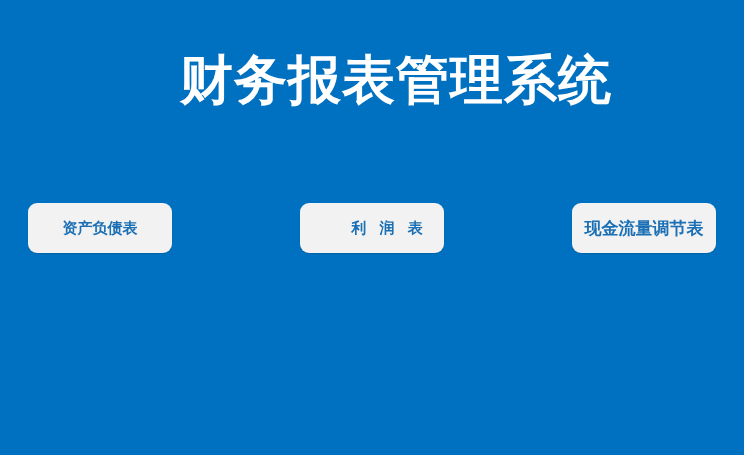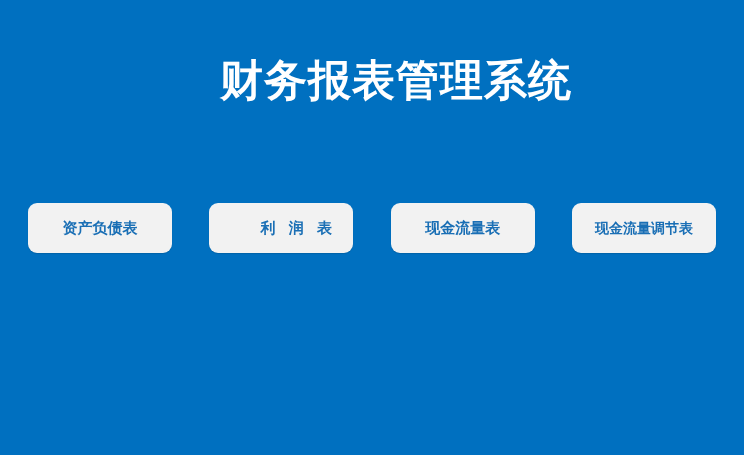--- a/index.html
+++ b/index.html
@@ -29,21 +29,21 @@
     left: 0;
     top: 50px;
     width: 744px;
     text-align: center;
   }
 
   #page-title {
     display: inline-block;
     color: #ffffff;
     font-family: "DejaVu Sans", "Liberation Sans", sans-serif;
-    font-size: 43px;
+    font-size: 53px;
     font-weight: bold;
     line-height: 60px;
     letter-spacing: 1px;
     white-space: nowrap;
     margin-left: 48px;
     -webkit-font-smoothing: antialiased;
   }
 
   
   #button-row {
@@ -84,21 +84,21 @@
   }
 
   
   #btn-income-statement .btn-label {
     letter-spacing: 4px;
     padding-left: 4px;
     margin-left: 30px;
   }
 
   #btn-cashflow-adjust .btn-label {
-    font-size: 14px;
+    font-size: 17px;
   }
 
   
   #content-area {
     position: absolute;
     left: 0;
     top: 265px;
     width: 744px;
     height: 190px;
   }
@@ -115,23 +115,20 @@
   <div id="button-row">
 
     <button class="report-button" id="btn-balance-sheet">
       <span class="btn-label">资产负债表</span>
     </button>
 
     <button class="report-button" id="btn-income-statement">
       <span class="btn-label">利 润 表</span>
     </button>
 
-    <button class="report-button" id="btn-cash-flow">
-      <span class="btn-label">现金流量表</span>
-    </button>
 
     <button class="report-button" id="btn-cashflow-adjust">
       <span class="btn-label">现金流量调节表</span>
     </button>
 
   </div>
 
   <div id="content-area"></div>
 
 </div>

